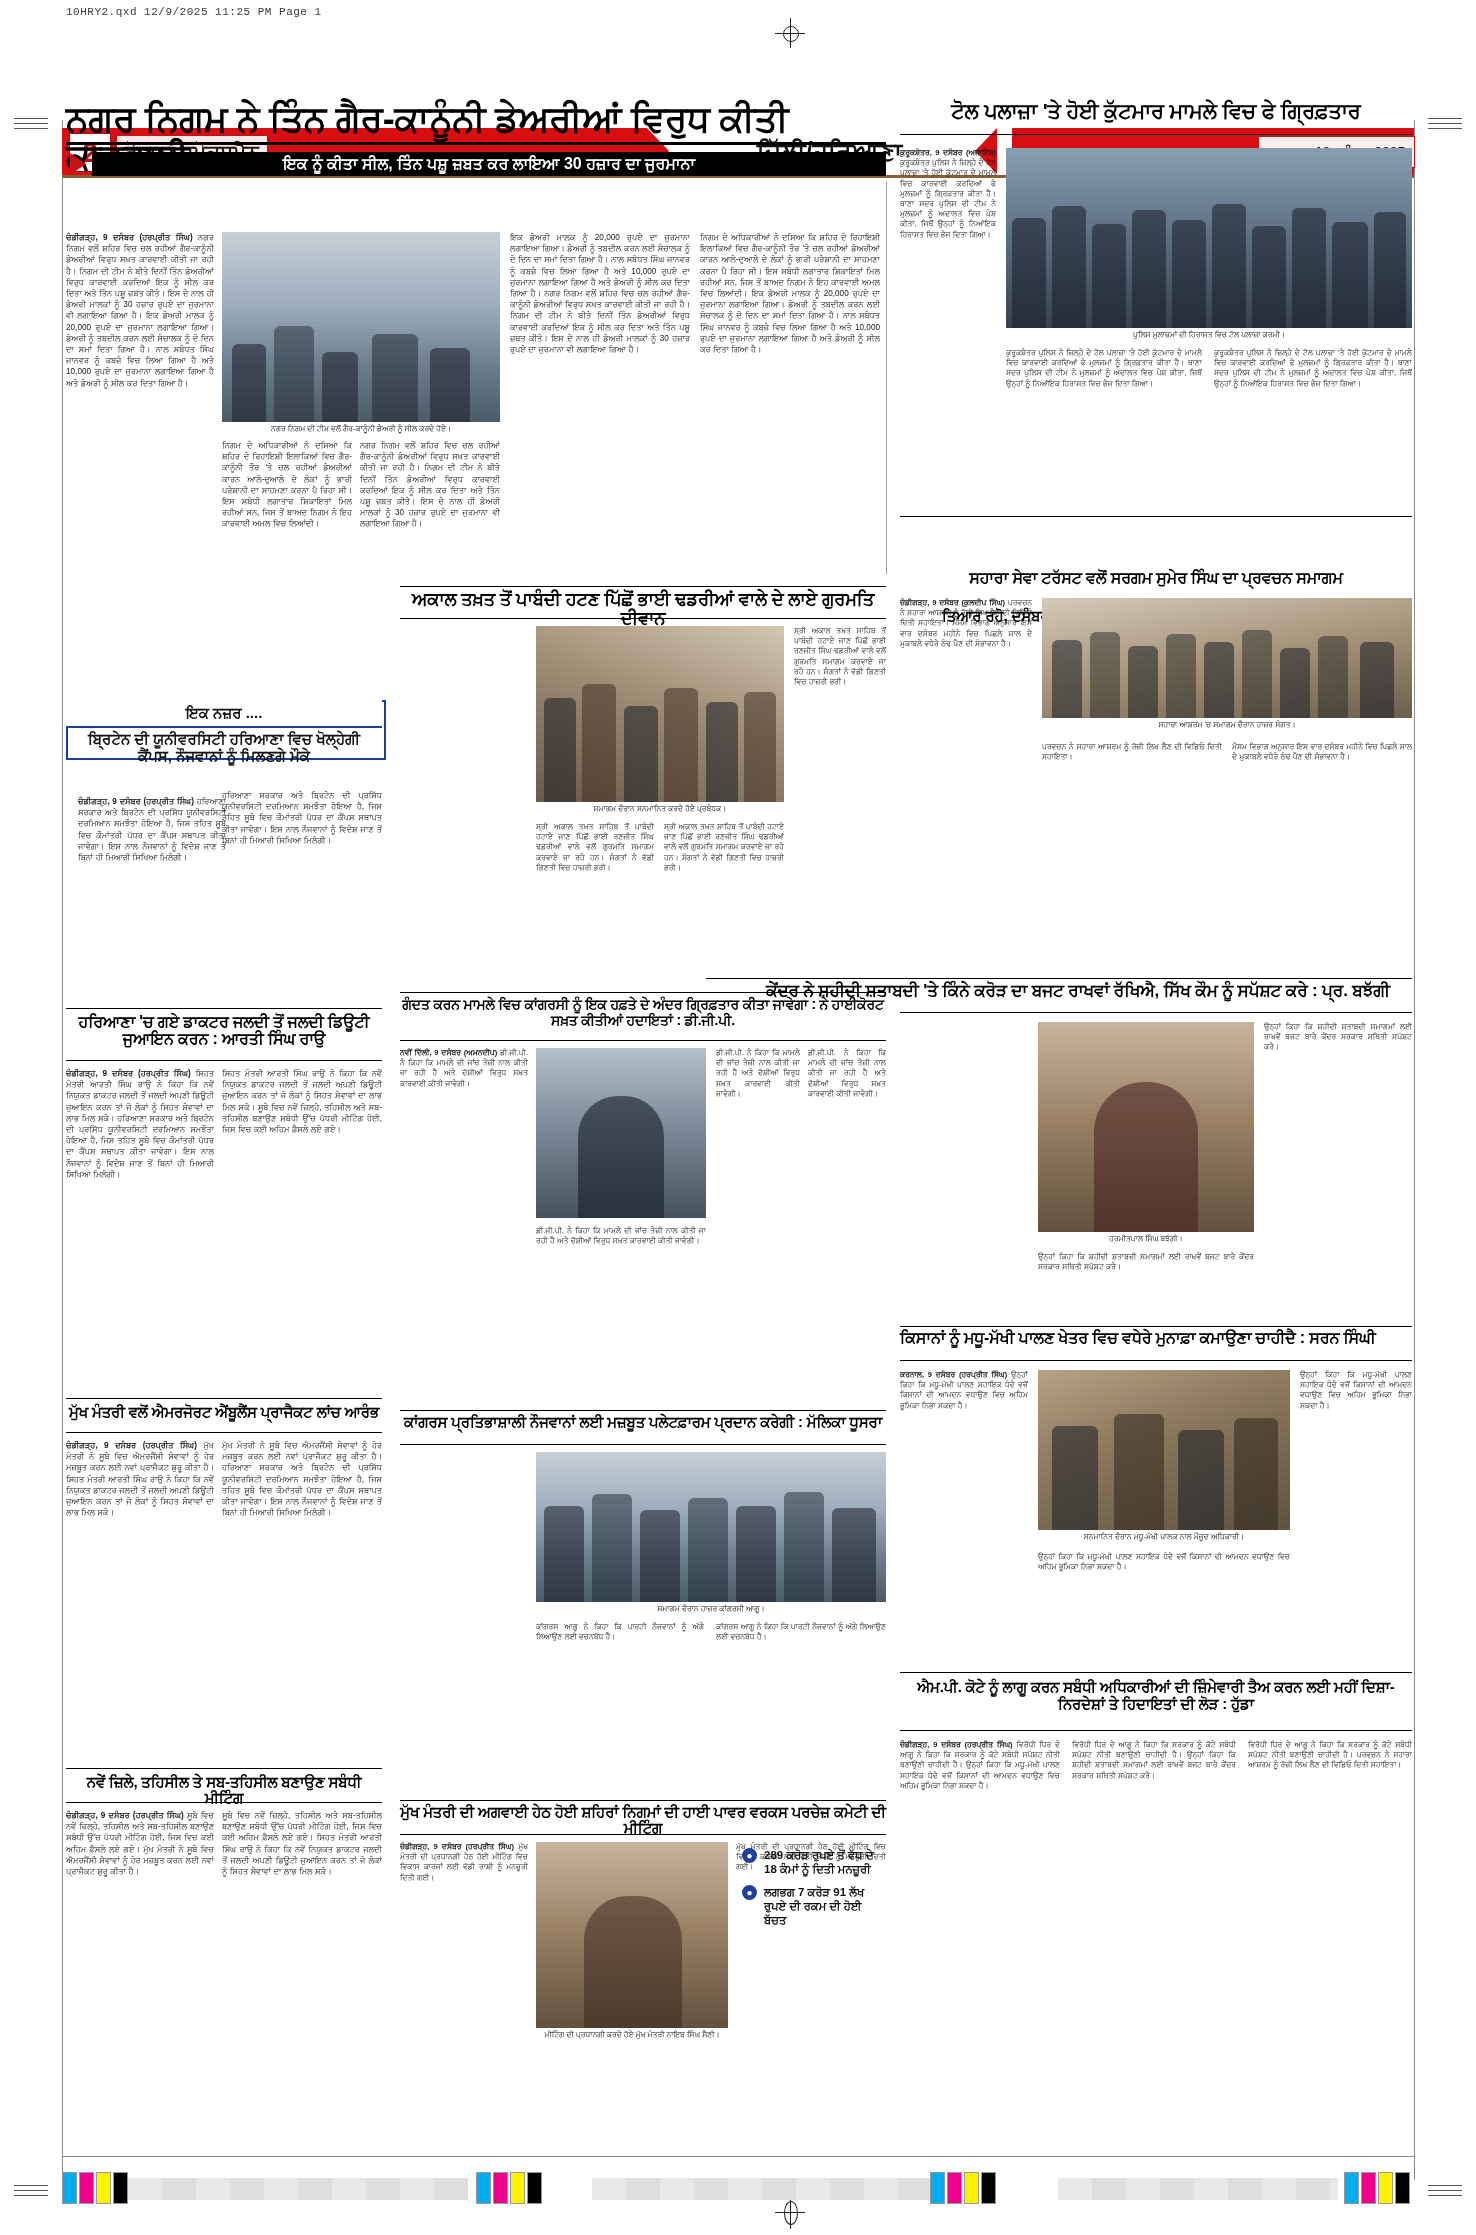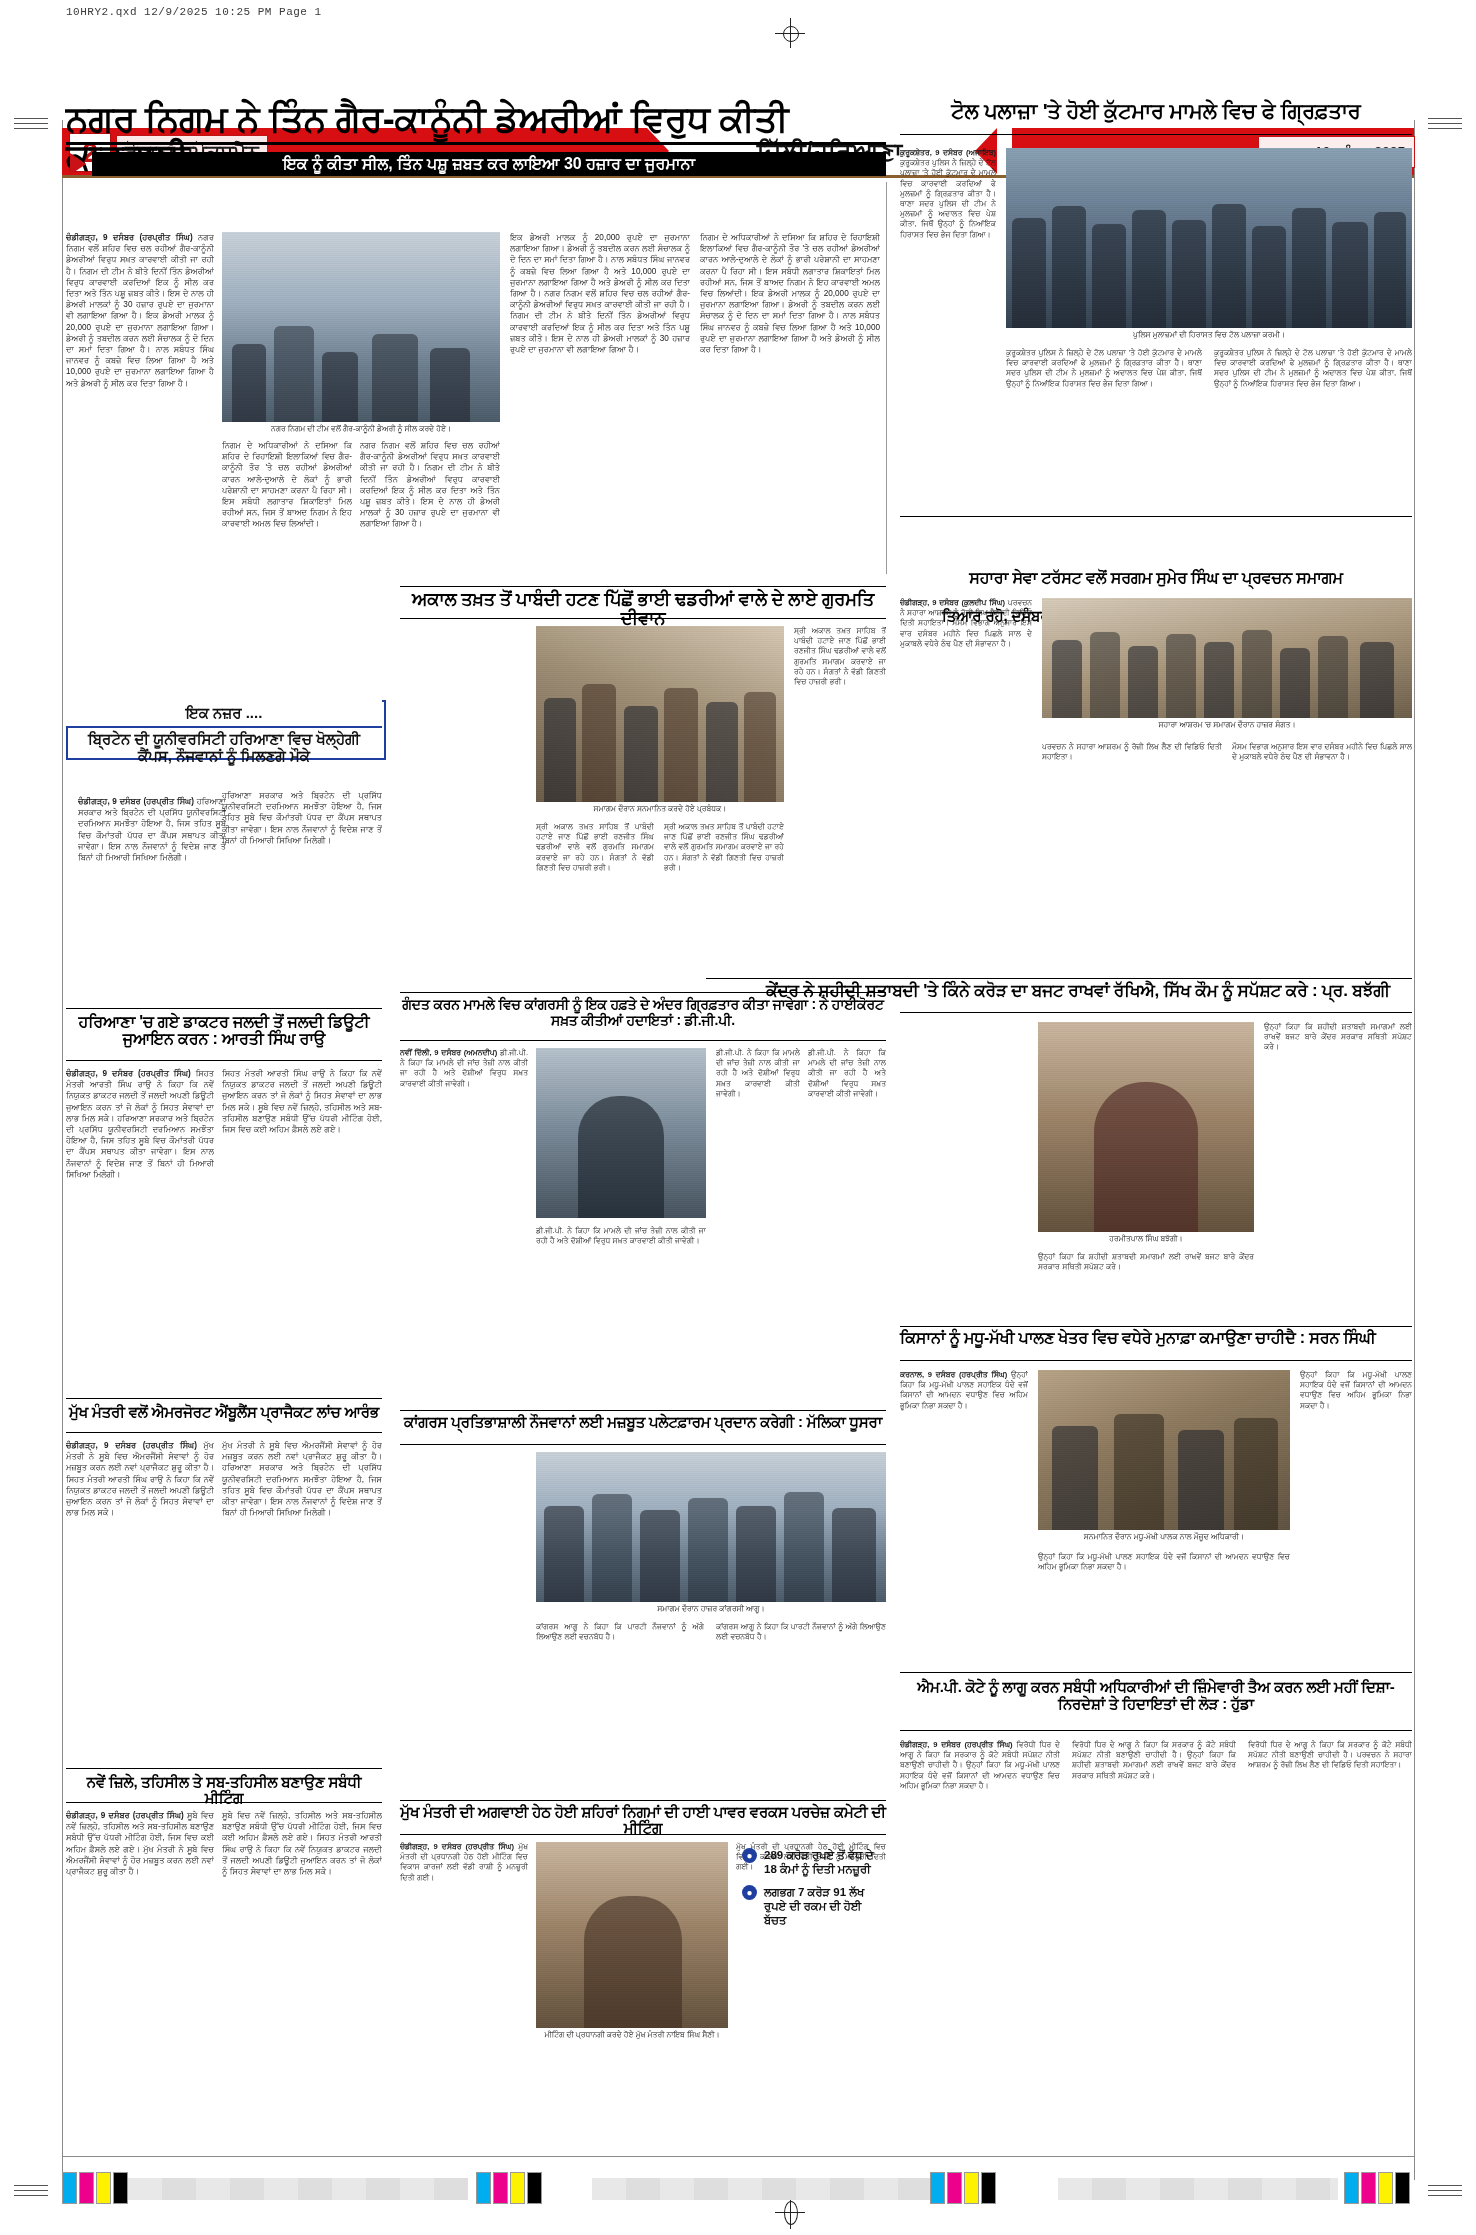--- a/index.html
+++ b/index.html
@@ -131,21 +131,21 @@
   .greybar.tone{background:repeating-linear-gradient(90deg,#e8e8e8 0 34px,#dedede 34px 68px);}
 
   .hl-underline{position:absolute;background:#000;height:3px;}
   .hairline{position:absolute;background:#000;height:1px;}
 </style>
 </head>
 <body>
 
 <div class="page">
 
-  <div class="slug">10HRY2.qxd   12/9/2025   10:25 PM   Page 1</div>
+  <div class="slug">10HRY2.qxd   12/9/2025   11:25 PM   Page 1</div>
 
   <div class="reg-top">
     <div class="reg-circle" style="left:8px;top:8px;width:14px;height:14px;"></div>
     <div class="tick-h" style="left:0;top:15px;width:30px;"></div>
     <div class="tick-v" style="left:15px;top:0;height:30px;"></div>
   </div>
   <div class="reg-bot">
     <div class="reg-circle" style="left:9px;top:6px;width:12px;height:22px;"></div>
     <div class="tick-h" style="left:0;top:17px;width:30px;"></div>
     <div class="tick-v" style="left:15px;top:0;height:34px;"></div>

